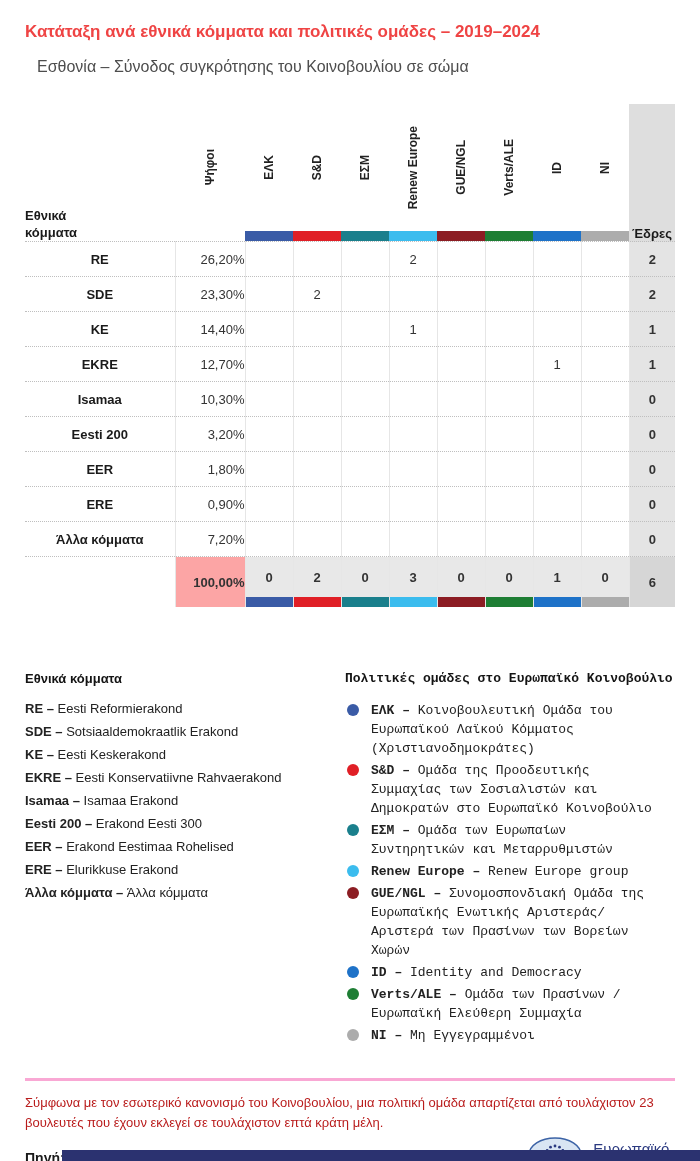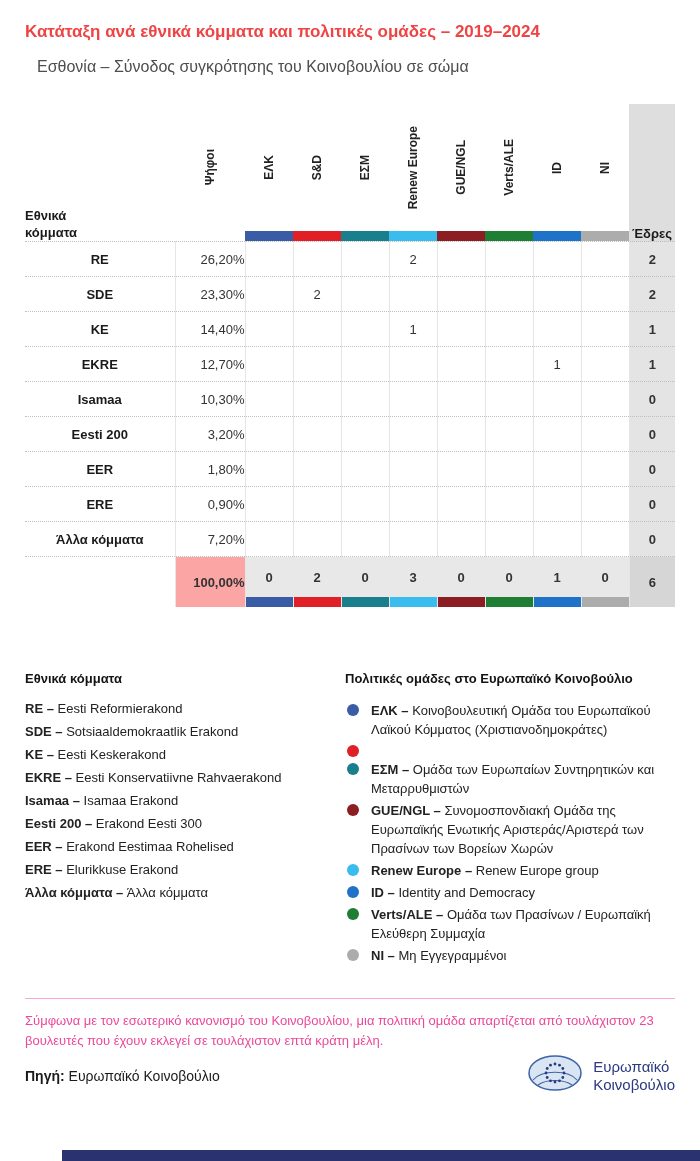--- a/index.html
+++ b/index.html
@@ -43,31 +43,31 @@
   tr.total-row td { height: 50px; font-weight: bold; }
   td.total-left { background: #fff; border-left: none; }
   td.total-votes { background: #fca5a5; }
   td.total-group { background: #E8E8E8; vertical-align: top; }
   .tg-num { height: 40px; display: flex; align-items: center; justify-content: center; }
   td.total-seats { background: #D6D6D6; }
 
   
   .legend { display: flex; margin-top: 64px; width: 650px; }
   .legend-parties { width: 320px; flex: 0 0 320px; }
-  .legend-groups { flex: 1; }
+  .legend-groups { flex: 1; font-family: Liberation Mono, monospace; }
   .legend-title { font-weight: bold; font-size: 13px; margin-bottom: 15px; color: #141414; }
   ul.legend-list { list-style: none; margin: 0; padding: 0; }
   li.party-def { font-size: 13px; margin-bottom: 8px; color: #222; }
   li.group-def { display: flex; font-size: 13px; line-height: 19px; margin-bottom: 3px; color: #222; }
   .dot { width: 12px; height: 12px; border-radius: 50%; flex: 0 0 12px; margin: 3px 12px 0 2px; }
   .gtext { display: block; max-width: 296px; }
   .b { font-weight: bold; }
 
   
-  .footnote { border-top: 1px solid #f9a8d4; margin-top: 30px; padding-top: 12px; font-size: 13px; line-height: 20px; color: #ec4899; width: 650px; }
+  .footnote { border-top: 3px solid #f9a8d4; margin-top: 30px; padding-top: 12px; font-size: 13px; line-height: 20px; color: #b91c1c; width: 650px; }
   .source-row { display: flex; justify-content: space-between; align-items: center; margin-top: 2px; width: 650px; }
   .source { font-size: 14px; color: #1a1a1a; }
   .ep-logo { display: flex; align-items: center; gap: 9px; }
   .ep-text { font-size: 15px; color: #2B3A80; line-height: 18px; }
 
   .bottom-bar { position: absolute; bottom: 0; left: 62px; right: 0; height: 11px; background: #2B3270; }
 </style>
 </head>
 <body>
 
@@ -343,32 +343,33 @@
     </div>
     <div class="legend-groups">
       <div class="legend-title">Πολιτικές ομάδες στο Ευρωπαϊκό Κοινοβούλιο</div>
       <ul class="legend-list" id="groups-list">
           <li class="group-def">
             <span class="dot" style="background: rgb(58, 91, 166);"></span>
             <span class="gtext"><span class="b">ΕΛΚ – </span><span>Κοινοβουλευτική Ομάδα του Ευρωπαϊκού Λαϊκού Κόμματος (Χριστιανοδημοκράτες)</span></span>
           </li>
           <li class="group-def">
             <span class="dot" style="background: rgb(224, 31, 38);"></span>
+            <span class="gtext"><span class="b">S&amp;D – </span><span>Ομάδα της Προοδευτικής Συμμαχίας των Σοσιαλιστών και Δημοκρατών στο Ευρωπαϊκό Κοινοβούλιο</span></span>
           </li>
           <li class="group-def">
             <span class="dot" style="background: rgb(26, 127, 140);"></span>
             <span class="gtext"><span class="b">ΕΣΜ – </span><span>Ομάδα των Ευρωπαίων Συντηρητικών και Μεταρρυθμιστών</span></span>
           </li>
           <li class="group-def">
+            <span class="dot" style="background: rgb(59, 188, 238);"></span>
+            <span class="gtext"><span class="b">Renew Europe – </span><span>Renew Europe group</span></span>
+          </li>
+          <li class="group-def">
             <span class="dot" style="background: rgb(140, 29, 35);"></span>
             <span class="gtext"><span class="b">GUE/NGL – </span><span>Συνομοσπονδιακή Ομάδα της Ευρωπαϊκής Ενωτικής Αριστεράς/Αριστερά των Πρασίνων των Βορείων Χωρών</span></span>
-          </li>
-          <li class="group-def">
-            <span class="dot" style="background: rgb(59, 188, 238);"></span>
-            <span class="gtext"><span class="b">Renew Europe – </span><span>Renew Europe group</span></span>
           </li>
           <li class="group-def">
             <span class="dot" style="background: rgb(30, 114, 200);"></span>
             <span class="gtext"><span class="b">ID – </span><span>Identity and Democracy</span></span>
           </li>
           <li class="group-def">
             <span class="dot" style="background: rgb(30, 126, 52);"></span>
             <span class="gtext"><span class="b">Verts/ALE – </span><span>Ομάδα των Πρασίνων / Ευρωπαϊκή Ελεύθερη Συμμαχία</span></span>
           </li>
           <li class="group-def">

